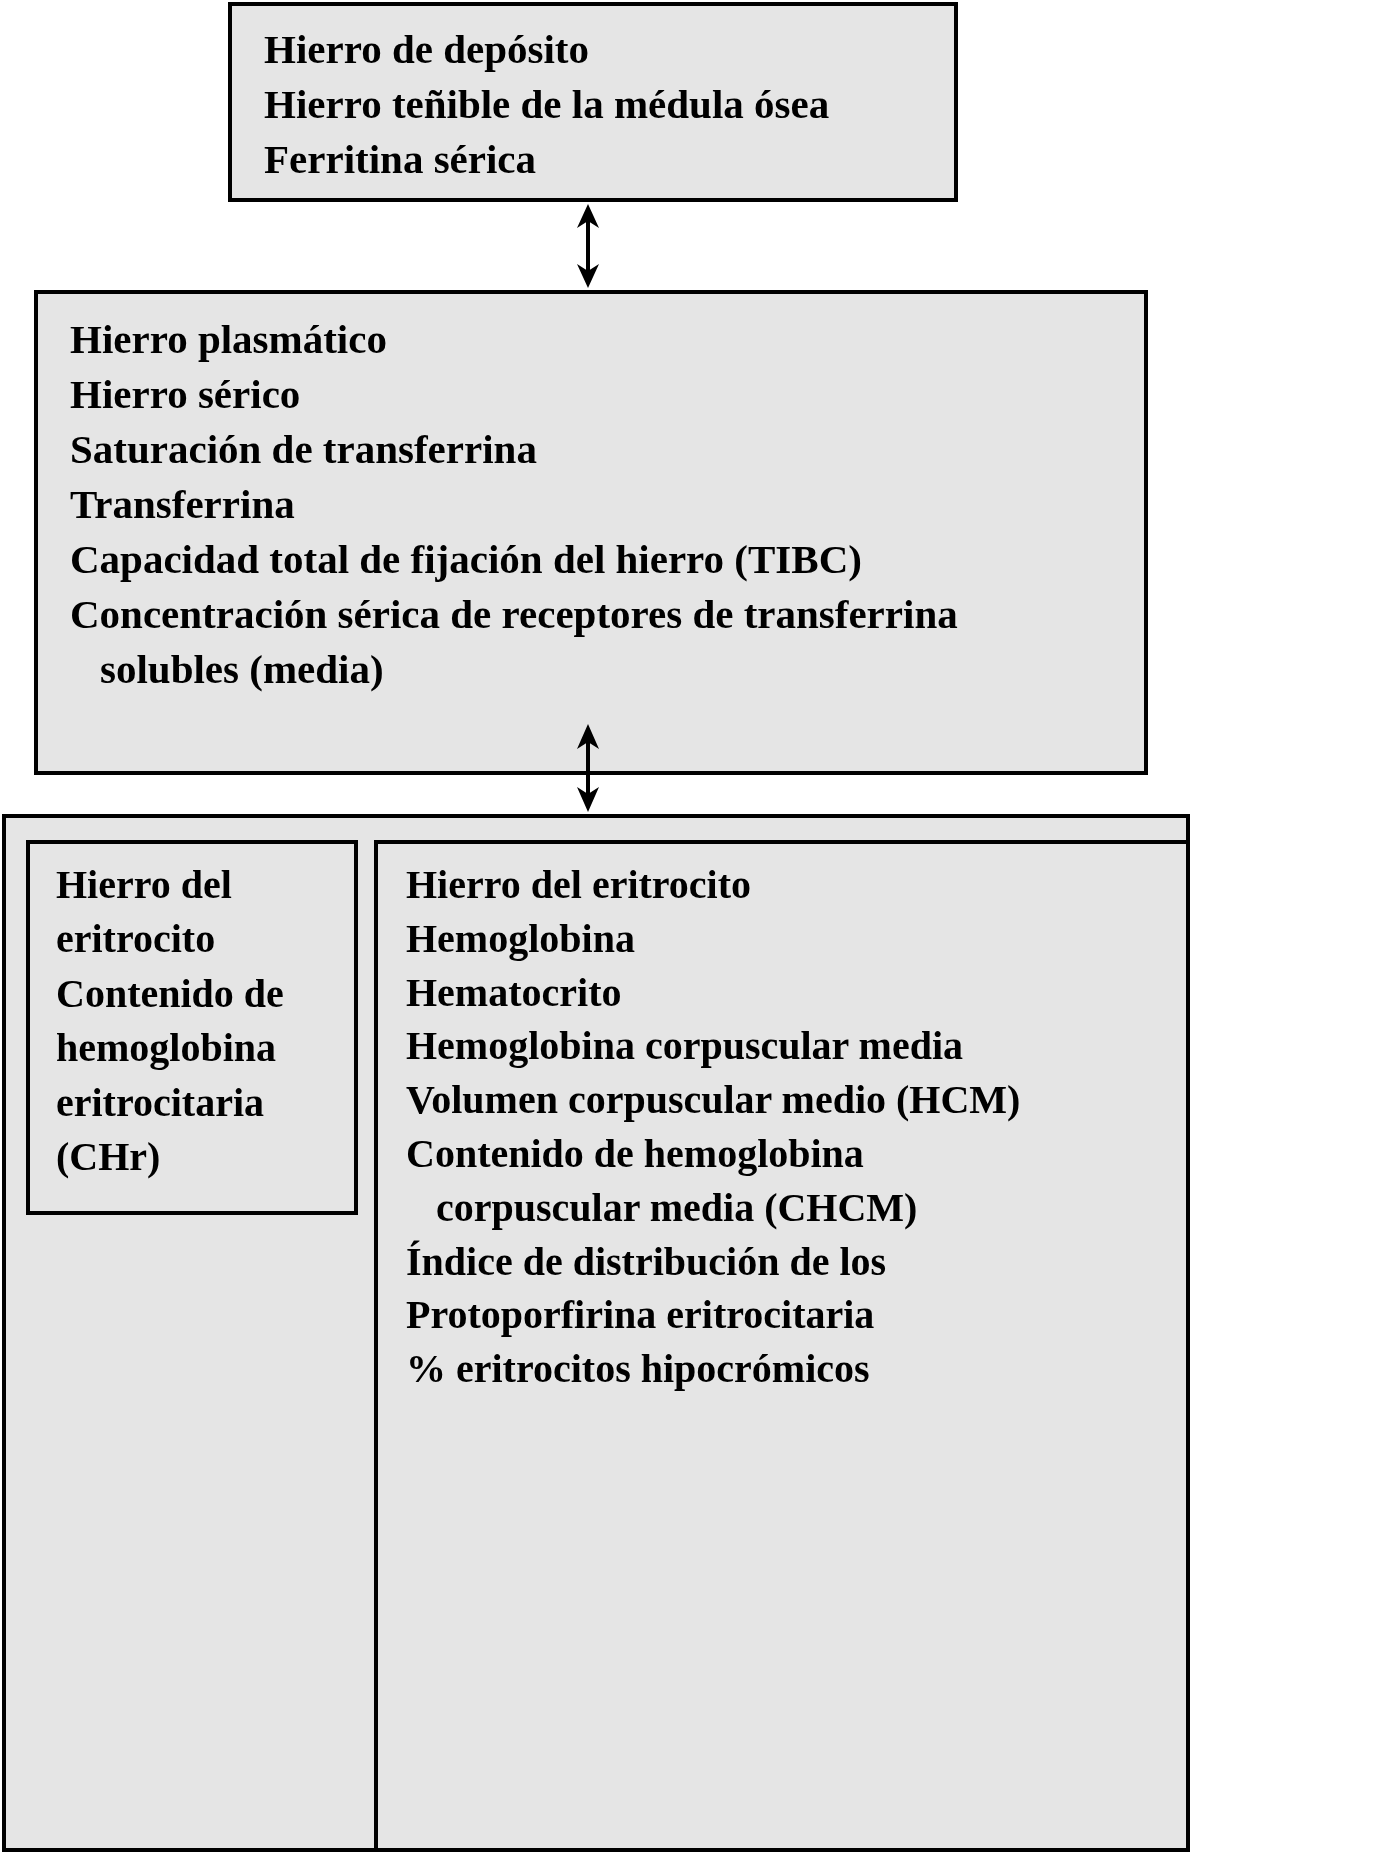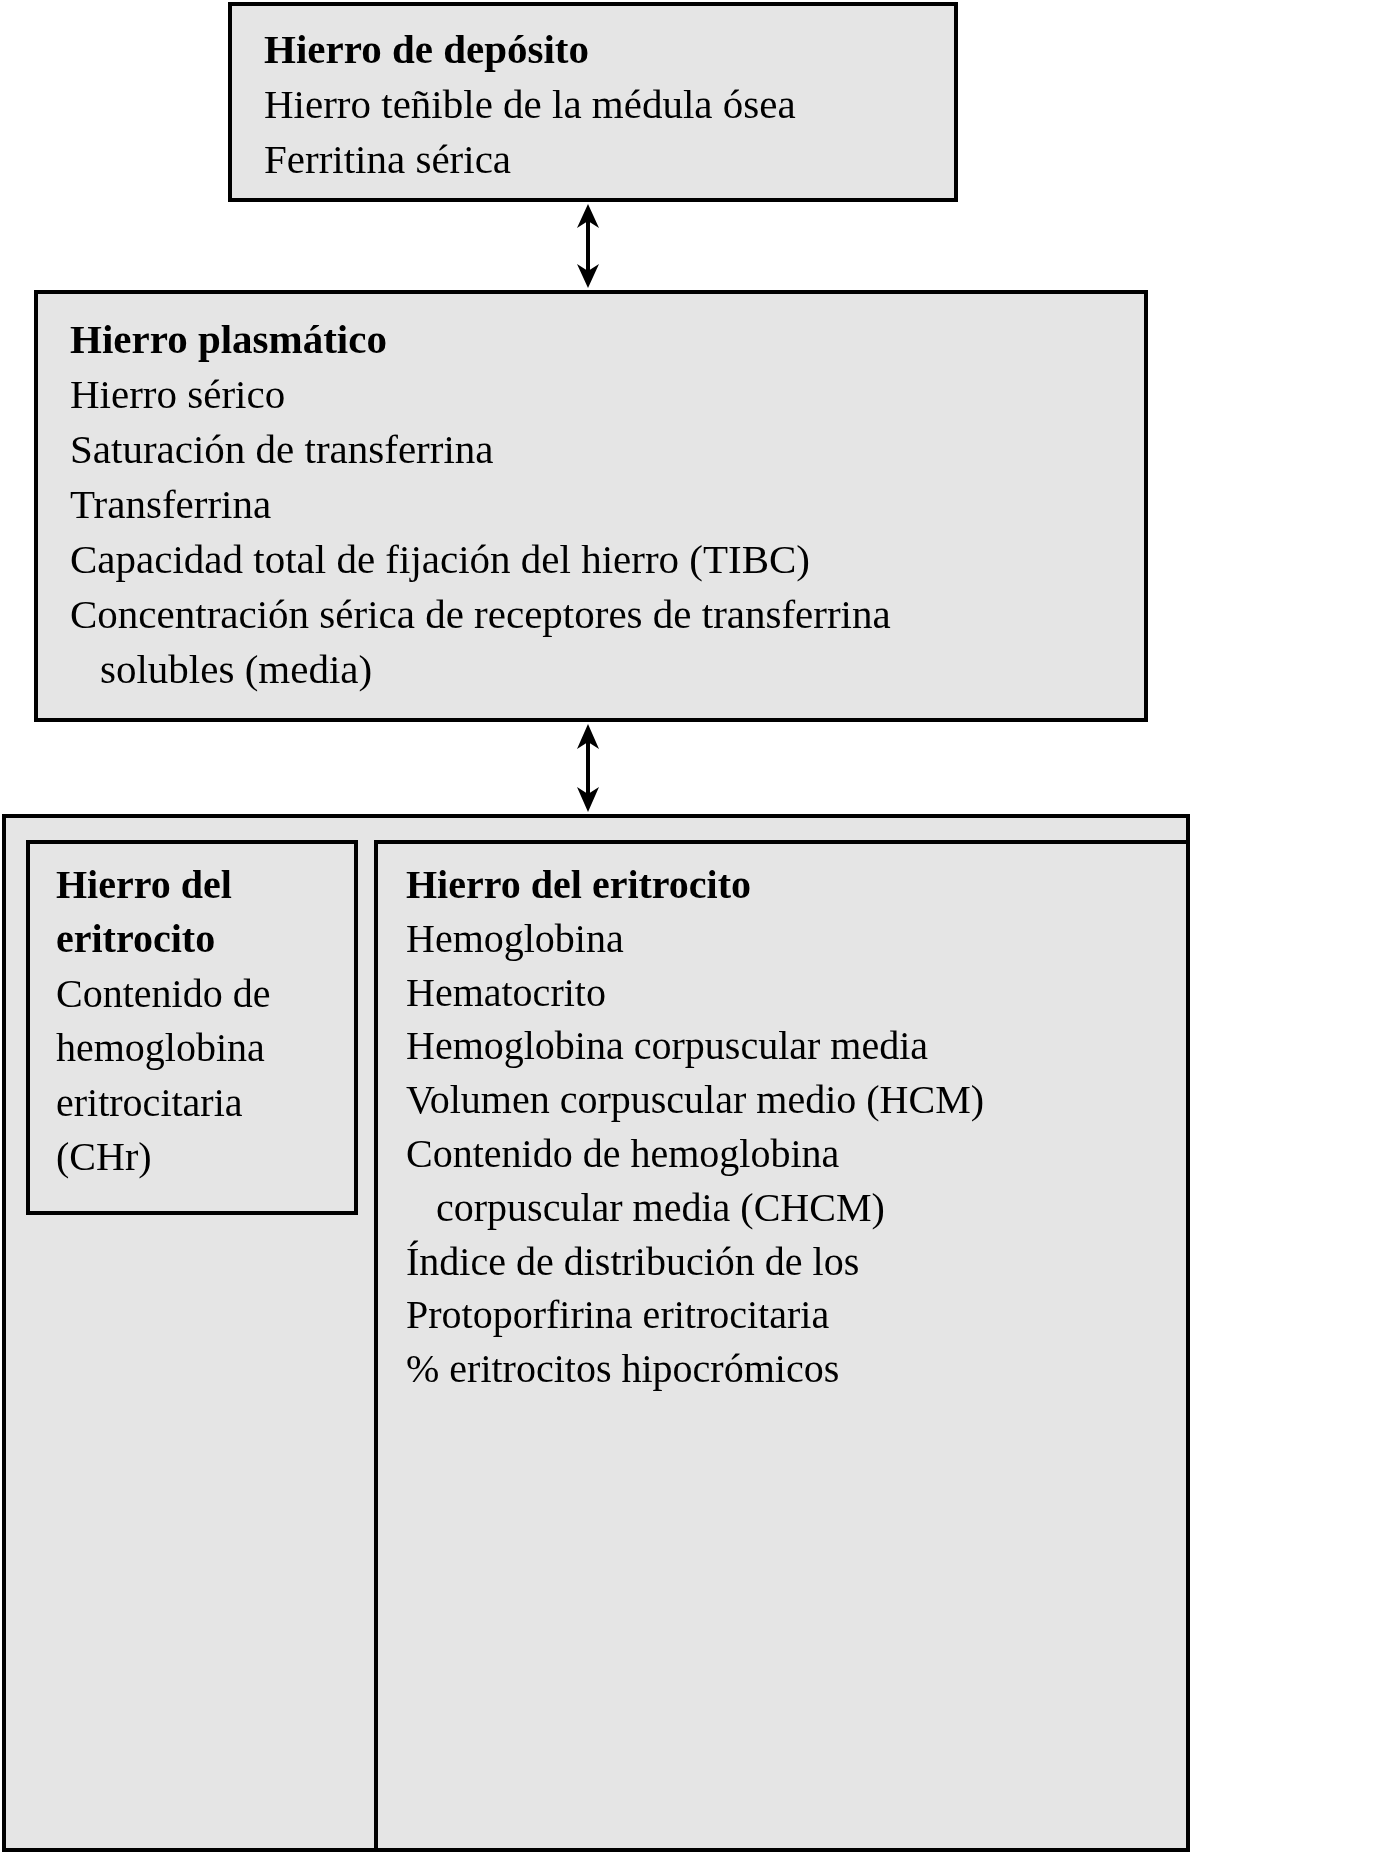--- a/index.html
+++ b/index.html
@@ -32,41 +32,41 @@
   }
 
   .title {
     font-weight: bold;
     font-size: 41px;
     line-height: 1.34;
     white-space: nowrap;
   }
 
   .item {
-    font-weight: normal;
+    font-weight: bold;
     font-size: 41px;
     line-height: 1.34;
     white-space: pre;
   }
 
   
   #box-deposito {
     left: 228px;
     top: 2px;
     width: 730px;
     height: 200px;
   }
   #box-deposito .box-inner { padding: 16px 20px 10px 32px; }
 
   
   #box-plasmatico {
     left: 34px;
     top: 290px;
     width: 1114px;
-    height: 432px;
+    height: 485px;
   }
   #box-plasmatico .box-inner { padding: 18px 20px 10px 32px; }
 
   
   #box-eritrocito-outer {
     left: 2px;
     top: 814px;
     width: 1188px;
     height: 1038px;
   }

